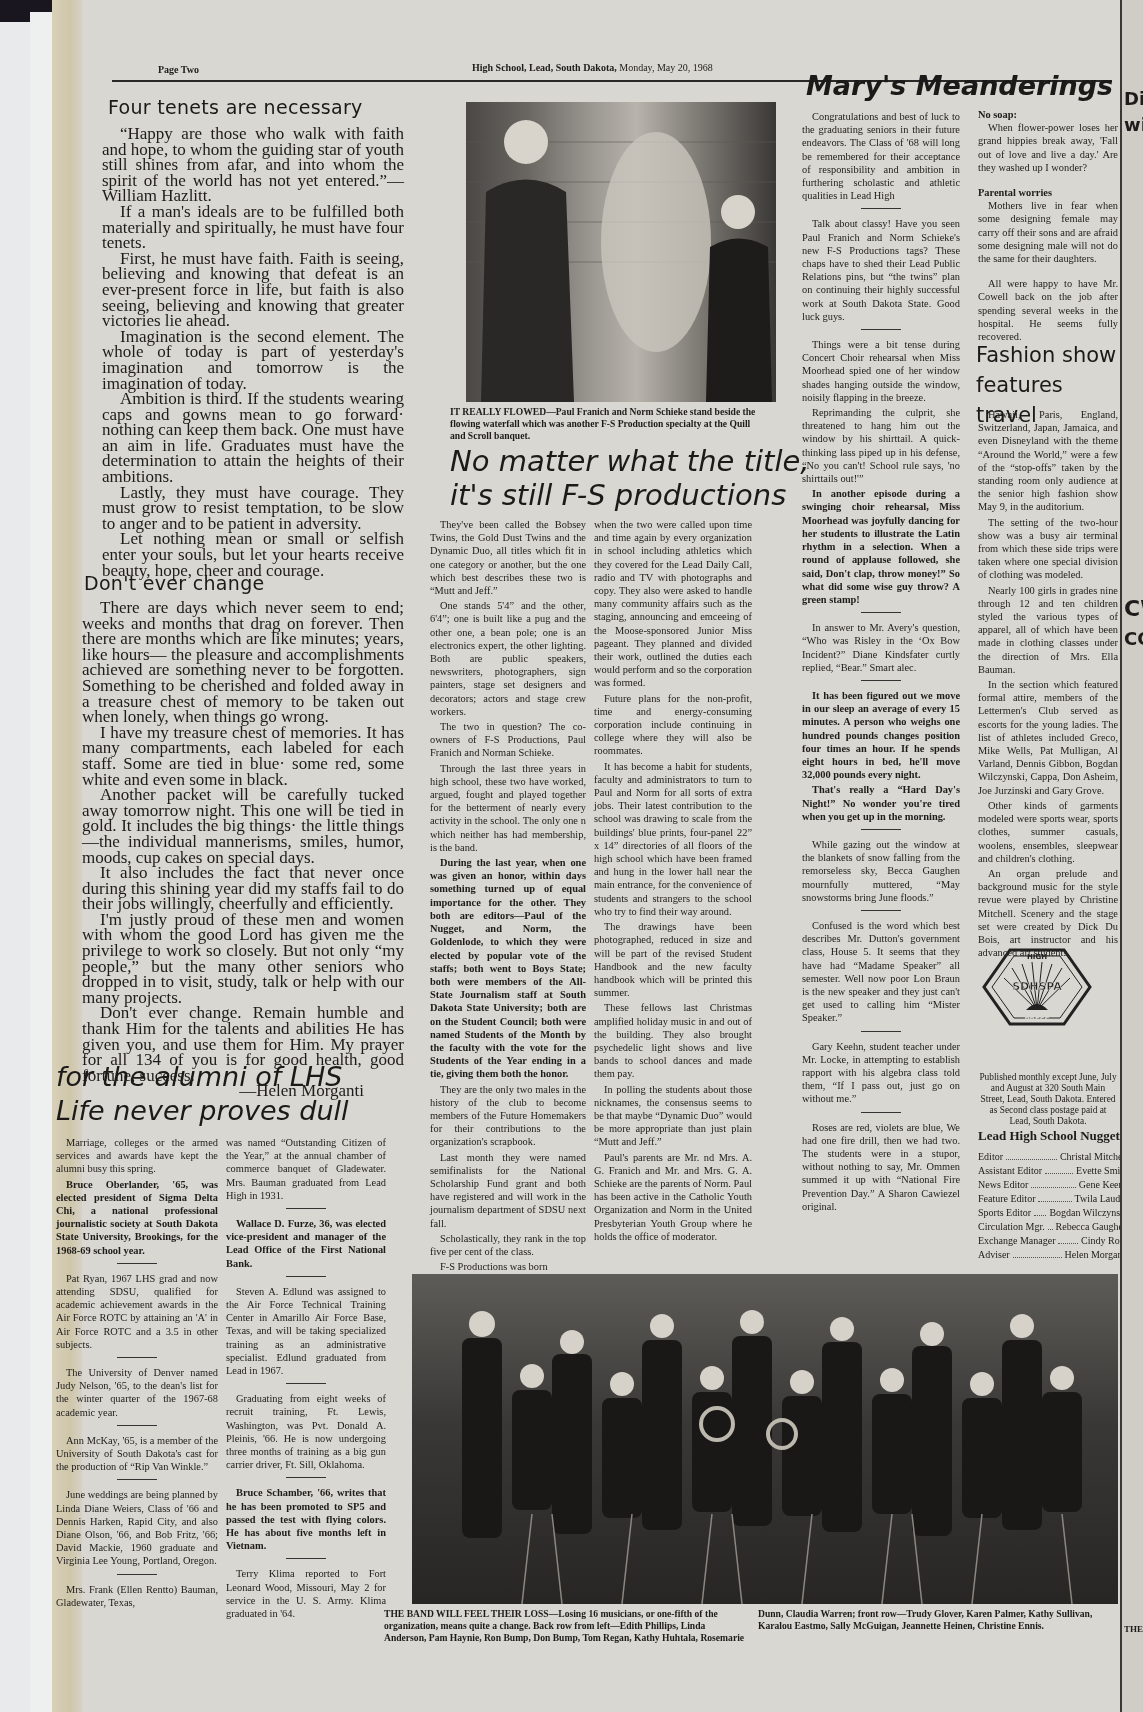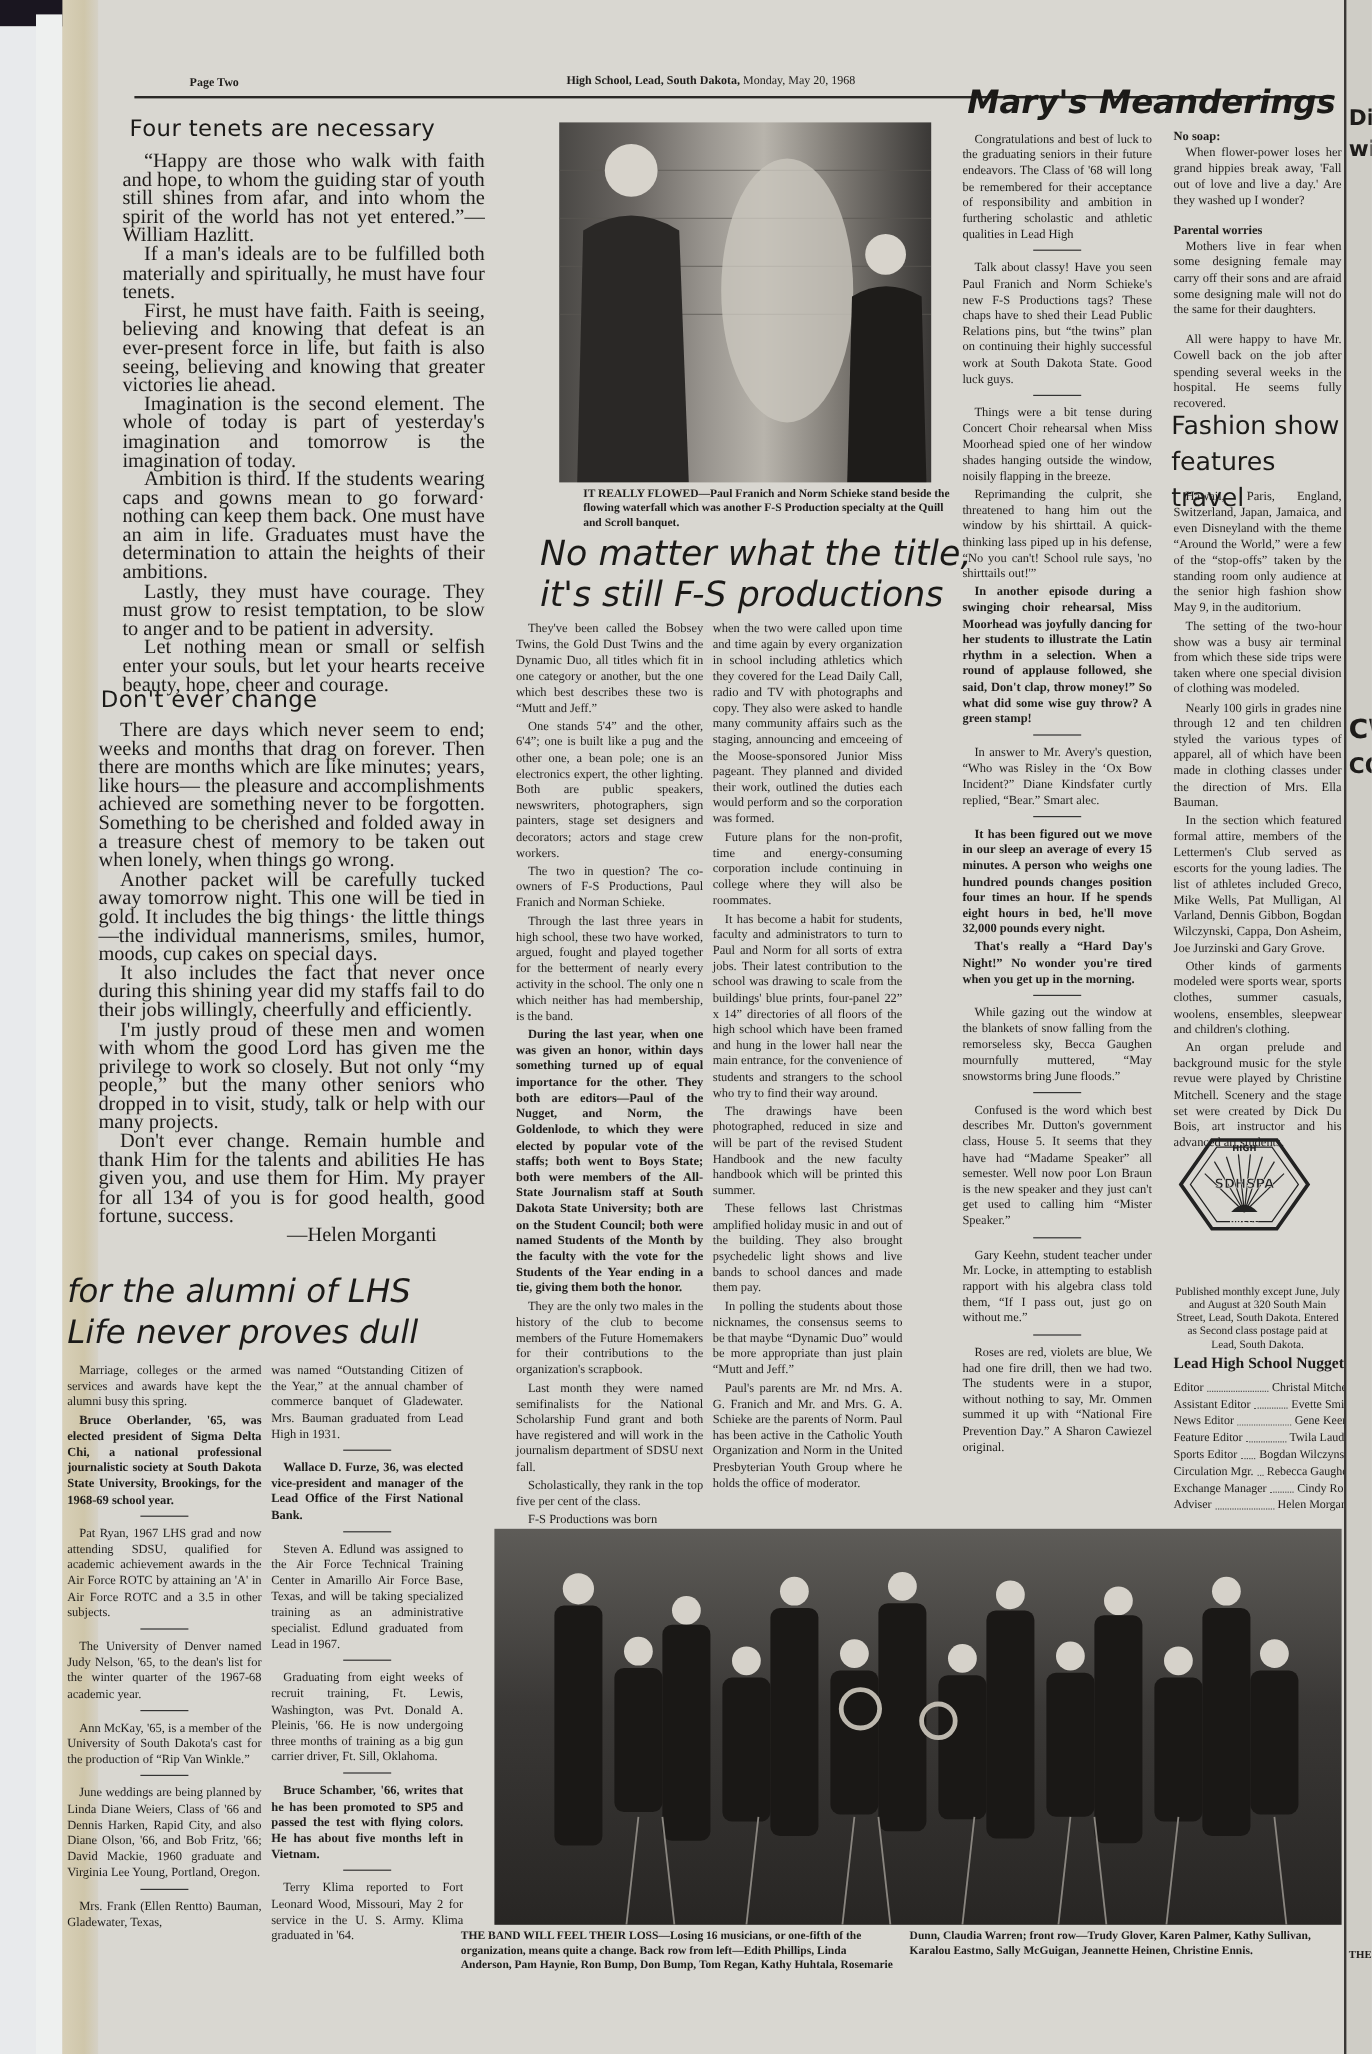--- a/index.html
+++ b/index.html
@@ -55,20 +55,21 @@
     <p>First, he must have faith. Faith is seeing, believing and knowing that defeat is an ever-present force in life, but faith is also seeing, believing and knowing that greater victories lie ahead.</p>
     <p>Imagination is the second element. The whole of today is part of yesterday's imagination and tomorrow is the imagination of today.</p>
     <p>Ambition is third. If the students wearing caps and gowns mean to go forward· nothing can keep them back. One must have an aim in life. Graduates must have the determination to attain the heights of their ambitions.</p>
     <p>Lastly, they must have courage. They must grow to resist temptation, to be slow to anger and to be patient in adversity.</p>
     <p>Let nothing mean or small or selfish enter your souls, but let your hearts receive beauty, hope, cheer and courage.</p>
   </div>
 
   <h2 class="hd hd-sans abs" style="left:2px;top:572px;">Don't ever change</h2>
   <div class="col" style="left:0px;top:600px;width:322px;">
     <p>There are days which never seem to end; weeks and months that drag on forever. Then there are months which are like minutes; years, like hours— the pleasure and accomplishments achieved are something never to be forgotten. Something to be cherished and folded away in a treasure chest of memory to be taken out when lonely, when things go wrong.</p>
+    <p>I have my treasure chest of memories. It has many compartments, each labeled for each staff. Some are tied in blue· some red, some white and even some in black.</p>
     <p>Another packet will be carefully tucked away tomorrow night. This one will be tied in gold. It includes the big things· the little things—the individual mannerisms, smiles, humor, moods, cup cakes on special days.</p>
     <p>It also includes the fact that never once during this shining year did my staffs fail to do their jobs willingly, cheerfully and efficiently.</p>
     <p>I'm justly proud of these men and women with whom the good Lord has given me the privilege to work so closely. But not only “my people,” but the many other seniors who dropped in to visit, study, talk or help with our many projects.</p>
     <p>Don't ever change. Remain humble and thank Him for the talents and abilities He has given you, and use them for Him. My prayer for all 134 of you is for good health, good fortune, success.</p>
     <p class="sig">—Helen Morganti</p>
   </div>
 
   <div class="abs" style="left:-26px;top:1060px;width:330px;">
     <h2 class="hd hd-ital">for the alumni of LHS</h2>
     <h2 class="hd hd-ital">Life never proves dull</h2>
@@ -110,21 +111,21 @@
         <line x1="0" y1="120" x2="310" y2="120"></line>
           <line x1="0" y1="160" x2="310" y2="160"></line>
       </g>
       <ellipse cx="190" cy="140" rx="55" ry="110" fill="#c9c5bd" opacity="0.8"></ellipse>
       <circle cx="60" cy="40" r="22" fill="#d8d4cc"></circle>
       <path d="M15 300 L20 90 Q60 65 100 90 L108 300 Z" fill="#2a2826"></path>
       <circle cx="272" cy="110" r="17" fill="#d8d4cc"></circle>
       <path d="M240 300 L244 145 Q272 128 302 145 L306 300 Z" fill="#1e1c1a"></path>
     </svg>
   </div>
-  <div class="caption" style="left:404px;top:406px;width:310px;">IT REALLY FLOWED—Paul Franich and Norm Schieke stand beside the flowing waterfall which was another F-S Production specialty at the Quill and Scroll banquet.</div>
+  <div class="caption" style="left:368px;top:406px;width:310px;">IT REALLY FLOWED—Paul Franich and Norm Schieke stand beside the flowing waterfall which was another F-S Production specialty at the Quill and Scroll banquet.</div>
 
   <div class="abs" style="left:368px;top:444px;width:360px;">
     <h2 class="hd hd-ital" style="font-size:29px;">No matter what the title,</h2>
     <h2 class="hd hd-ital" style="font-size:29px;">it's still F-S productions</h2>
   </div>
   <div class="col narrow" style="left:348px;top:518px;width:156px;">
     <p>They've been called the Bobsey Twins, the Gold Dust Twins and the Dynamic Duo, all titles which fit in one category or another, but the one which best describes these two is “Mutt and Jeff.”</p>
     <p>One stands 5'4” and the other, 6'4”; one is built like a pug and the other one, a bean pole; one is an electronics expert, the other lighting. Both are public speakers, newswriters, photographers, sign painters, stage set designers and decorators; actors and stage crew workers.</p>
     <p>The two in question? The co-owners of F-S Productions, Paul Franich and Norman Schieke.</p>
     <p>Through the last three years in high school, these two have worked, argued, fought and played together for the betterment of nearly every activity in the school. The only one n which neither has had membership, is the band.</p>

